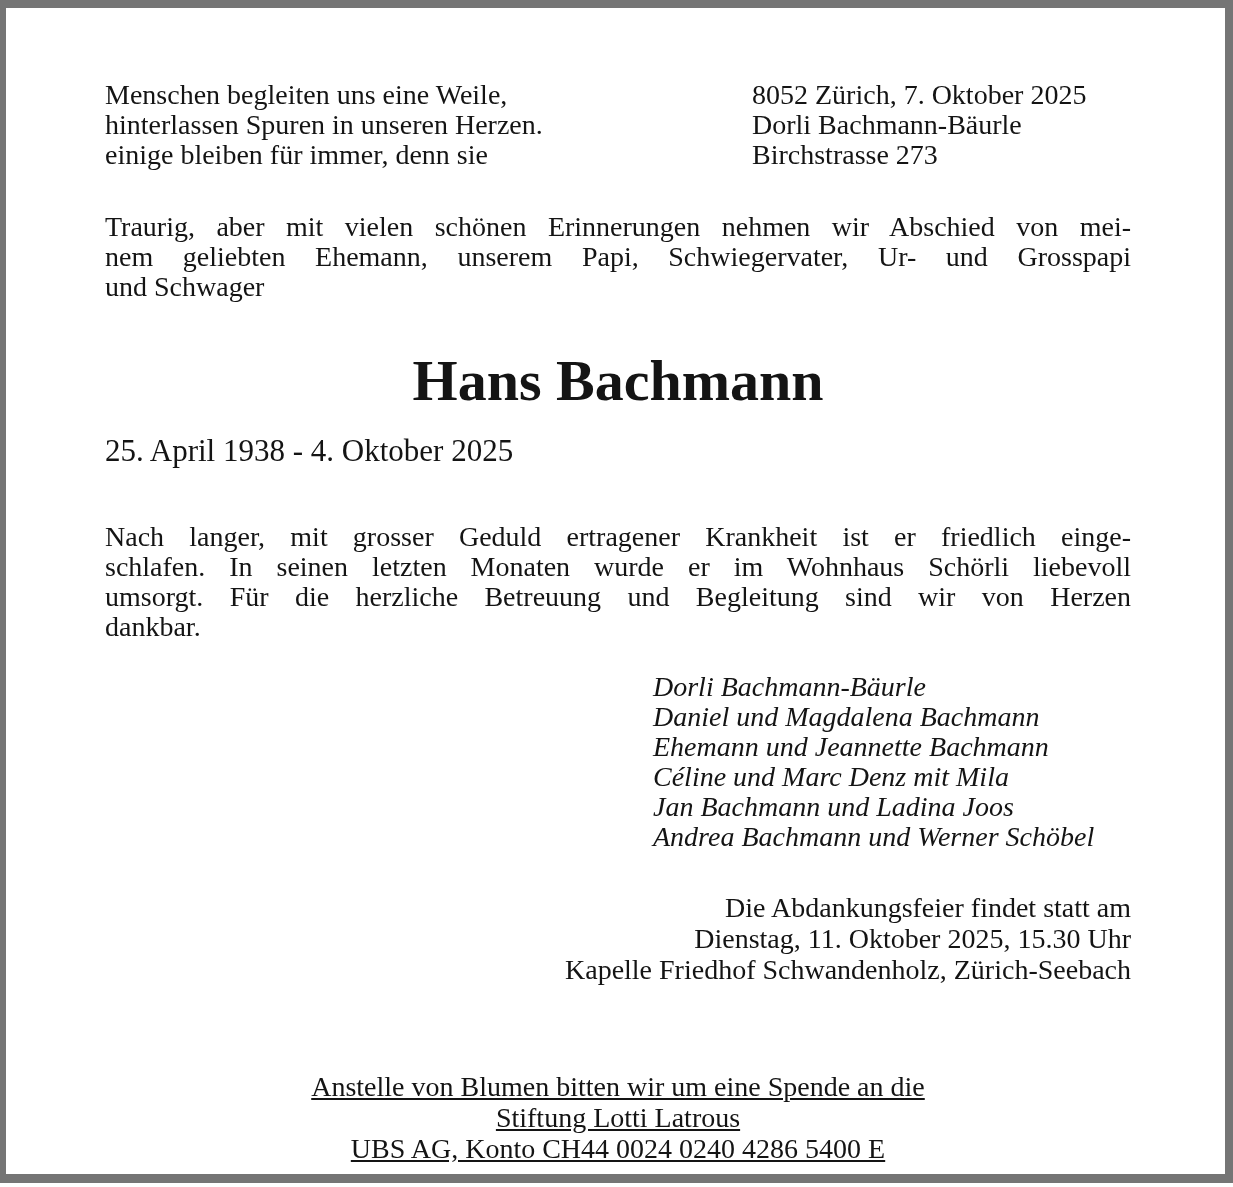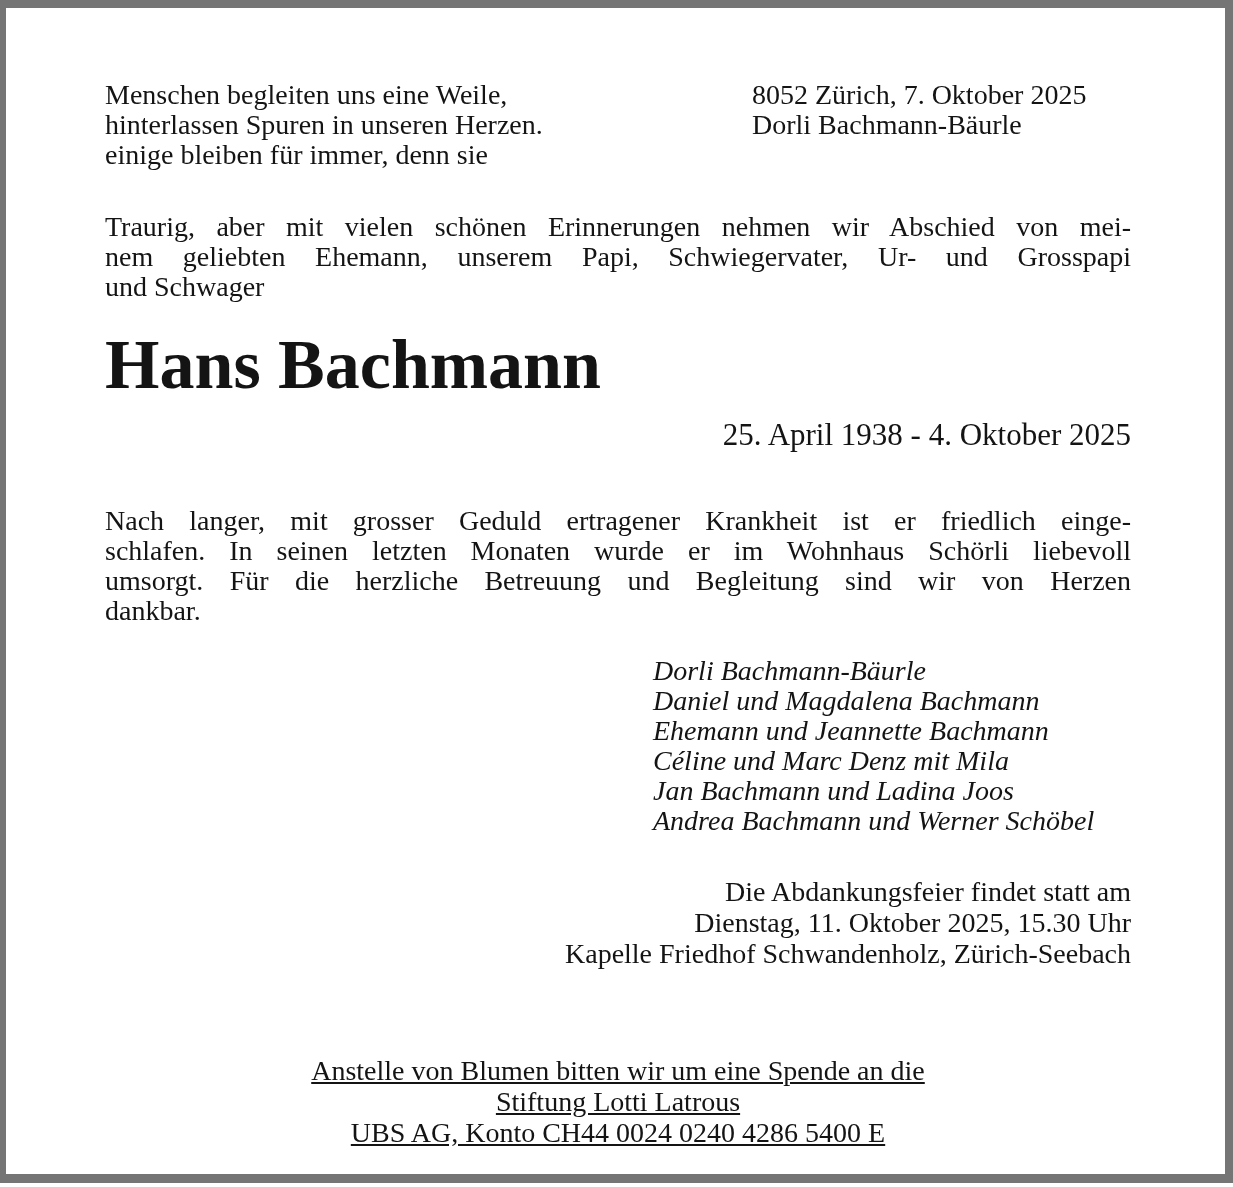--- a/index.html
+++ b/index.html
@@ -38,31 +38,31 @@
     text-align-last: justify;
     white-space: normal;
   }
   .header-row { display: flex; }
   .epigraph { flex: 0 0 647px; }
   .sender { flex: 1 1 auto; }
 
   .intro { margin-top: 42px; }
 
   .name {
-    margin-top: 16px;
-    font-size: 70px;
+    margin-top: 32px;
+    font-size: 58px;
     font-weight: 700;
     line-height: 94px;
-    text-align: left;
+    text-align: center;
     letter-spacing: 0px;
   }
   .dates {
     font-size: 31px;
     line-height: 46px;
-    text-align: right;
+    text-align: left;
   }
 
   .obituary { margin-top: 48px; }
 
   .family {
     margin-top: 30px;
     margin-left: 548px;
     font-style: italic;
     font-size: 28px;
   }
@@ -90,20 +90,21 @@
 
       <div class="header-row">
         <div class="epigraph">
           <div class="line">Menschen begleiten uns eine Weile,</div>
           <div class="line">hinterlassen Spuren in unseren Herzen.</div>
           <div class="line">einige bleiben für immer, denn sie</div>
         </div>
         <div class="sender">
           <div class="line">8052 Zürich, 7. Oktober 2025</div>
           <div class="line">Dorli Bachmann-Bäurle</div>
+          <div class="line">Birchstrasse 273</div>
         </div>
       </div>
 
       <div class="intro">
         <div class="line jline">Traurig, aber mit vielen schönen Erinnerungen nehmen wir Abschied von mei-</div>
         <div class="line jline">nem geliebten Ehemann, unserem Papi, Schwiegervater, Ur- und Grosspapi</div>
         <div class="line">und Schwager</div>
       </div>
 
       <div class="name">Hans Bachmann</div>

